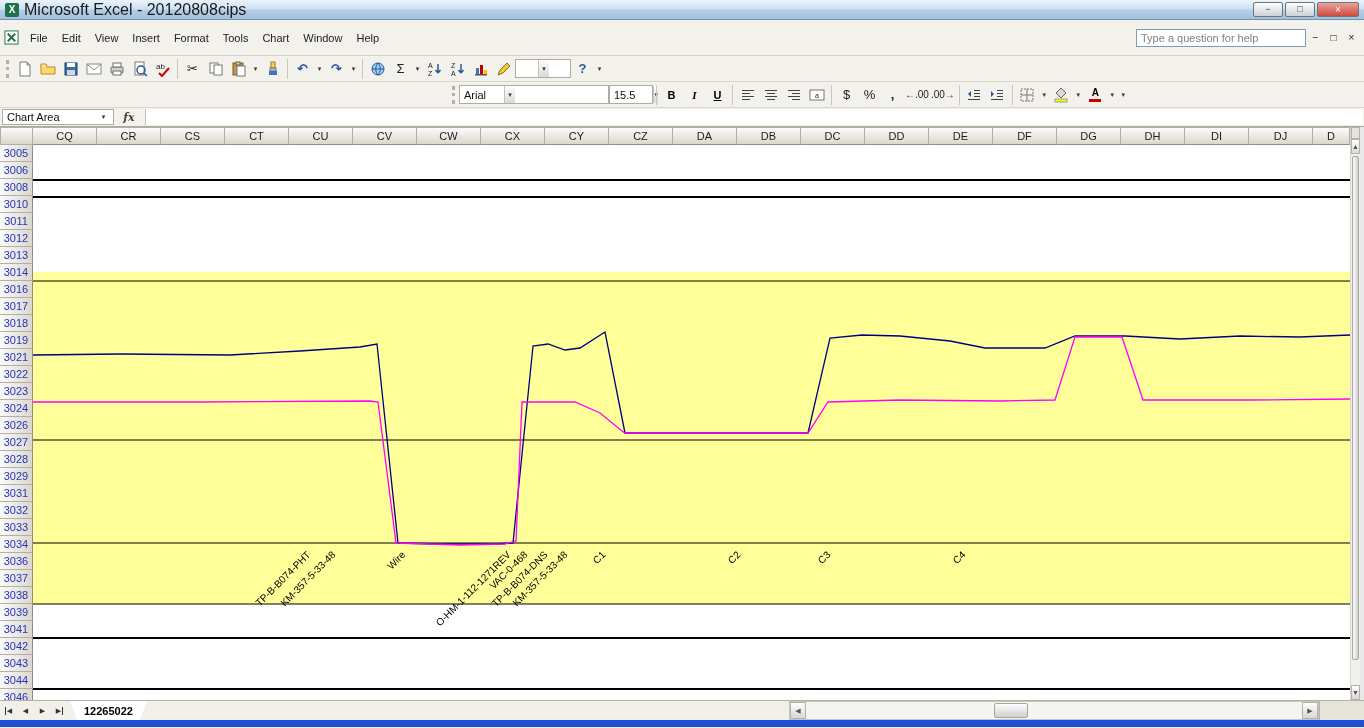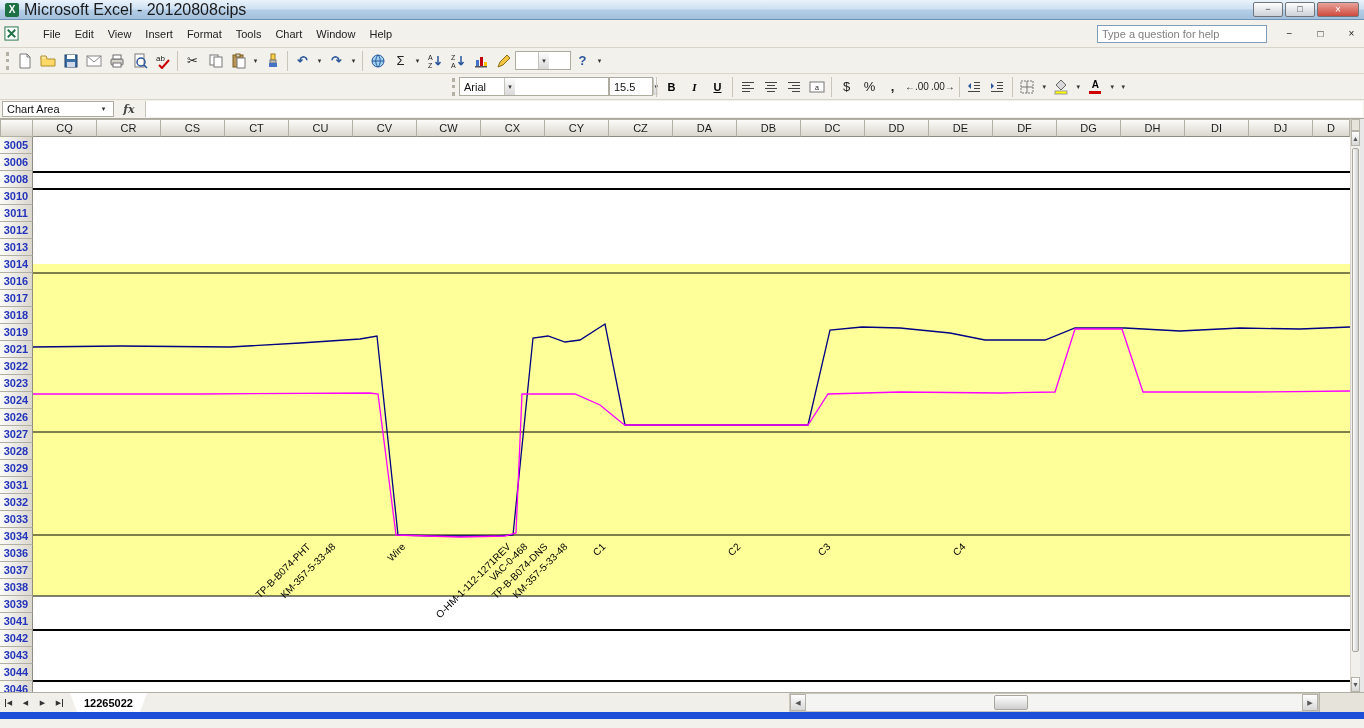--- a/index.html
+++ b/index.html
@@ -5,21 +5,21 @@
 *{box-sizing:border-box;margin:0;padding:0}
 body{width:1364px;height:728px;overflow:hidden;font-family:"Liberation Sans","DejaVu Sans",sans-serif;font-size:11px;background:#e8e8e8;cursor:default}
 
 .titlebar{height:20px;background:linear-gradient(#eaf3fb 0%,#cfe1f2 45%,#b3cde6 55%,#a2c0dc 100%);border-bottom:1px solid #6f93b4;display:flex;align-items:center;padding:0 5px;gap:5px}
 .app-icon{width:14px;height:14px;background:#1e7145;color:#fff;font-weight:bold;font-size:10px;display:flex;align-items:center;justify-content:center;border-radius:2px}
 .title-text{font-size:16px;color:#1a1a1a}
 .win-buttons{margin-left:auto;display:flex;gap:2px}
 .winbtn{width:30px;height:15px;border:1px solid #70757c;border-radius:2px;background:linear-gradient(#fdfdfd,#ccd2d9);display:flex;align-items:center;justify-content:center;font-size:9px;color:#333;line-height:1}
 .winbtn.close{width:42px;background:linear-gradient(#e9a399,#ce4a3e);color:#fff;font-size:10px}
 
-.menubar{height:28px;background:#f3f1ec;display:flex;align-items:center;padding:0 4px;border-bottom:1px solid #d9d5cb;gap:14px}
+.menubar{height:36px;background:#f3f1ec;display:flex;align-items:center;padding:0 4px;border-bottom:1px solid #d9d5cb;gap:1px}
 .doc-icon{width:15px;height:15px;margin-right:3px}
 .menu-item{padding:4px 7px;color:#222}
 .help-box{margin-left:auto;width:170px;height:18px;border:1px solid #7f9db9;font-family:"Liberation Sans",sans-serif;font-size:11px;padding:0 4px;color:#555}
 .help-box::placeholder{color:#808080}
 .mini-ctrl{width:17px;text-align:center;color:#222;font-size:10px;padding:0 1px}
 
 .toolbar{height:26px;background:#f3f1ec;display:flex;align-items:center;padding:0 2px;border-bottom:1px solid #d9d5cb}
 .grip{width:3px;height:18px;margin:0 4px;border-left:3px dotted #b4b0a4}
 .tb{min-width:23px;height:20px;display:flex;align-items:center;justify-content:center;border:1px solid transparent;border-radius:2px}
 .tb svg{width:16px;height:16px;display:block}
@@ -42,21 +42,21 @@
 .fb-input{flex:1;background:#fff;border-left:1px solid #c6c3ba;margin:1px 1px}
 
 .sheet-wrap{display:flex;width:1268px}
 .sheet-main{width:1350px}
 .colheader-row{height:18px;display:flex}
 .corner{width:33px;background:linear-gradient(#fbfbf9,#dad7ce);border:1px solid #b2afa4}
 .col-h{width:64px;background:linear-gradient(#fbfbf9,#dad7ce);border-top:1px solid #b2afa4;border-right:1px solid #b2afa4;border-bottom:1px solid #8f8c82;display:flex;align-items:center;justify-content:center;color:#1c1c1c}
 .col-h:last-child{width:37px;overflow:hidden}
 .grid-area{height:555px;background:#fff;position:relative;overflow:hidden}
 #row-headers{position:absolute;left:0;top:0;width:33px}
-.row-h{width:33px;height:17px;background:linear-gradient(90deg,#fbfbf9,#dad7ce);border-right:1px solid #8f8c82;border-bottom:1px solid #b2afa4;display:flex;align-items:center;justify-content:center;color:#2334bb;font-weight:bold}
+.row-h{width:33px;height:17px;background:linear-gradient(90deg,#fbfbf9,#dad7ce);border-right:1px solid #8f8c82;border-bottom:1px solid #b2afa4;display:flex;align-items:center;justify-content:center;color:#2334bb;font-weight:normal}
 .chart-layer{position:absolute;left:33px;top:0;width:1317px;height:555px}
 #chart-labels{position:absolute;left:0;top:0;width:1317px;height:555px}
 .cat-label{position:absolute;transform-origin:100% 0;transform:rotate(-45deg);white-space:nowrap;font-size:10px;color:#000}
 
 .vscroll-col{width:14px;height:573px;display:flex;flex-direction:column;background:#f1f0ed;border-left:1px solid #d9d5cb}
 .split-box{height:12px;background:#e6e3da;border:1px solid #b5b2a9}
 .sbv{height:15px;display:flex;align-items:center;justify-content:center;font-size:7px;color:#555;background:linear-gradient(#fdfdfd,#d8d8d8);border:1px solid #b5b2a9}
 .vs-track{flex:1;position:relative}
 .vs-thumb{position:absolute;top:2px;left:1px;right:1px;height:95%;background:linear-gradient(90deg,#fdfdfd,#cfcfcf);border:1px solid #a9a69c;border-radius:2px}
 

